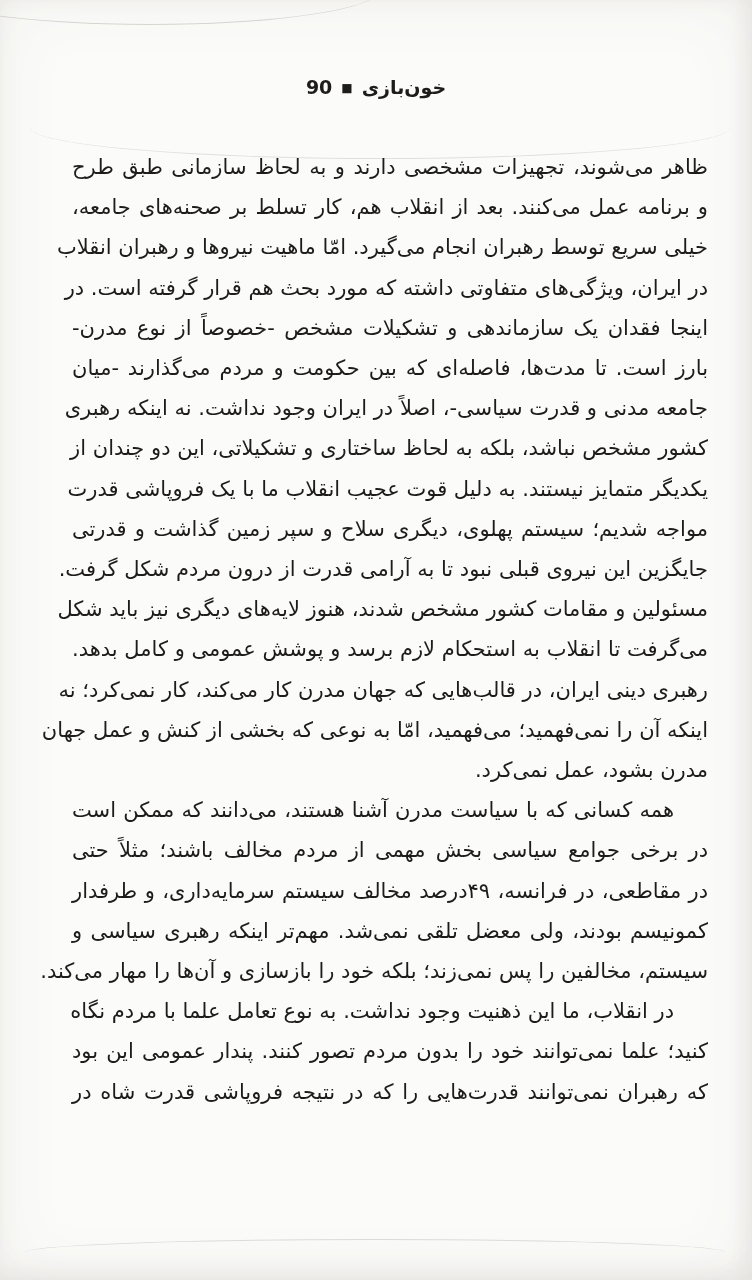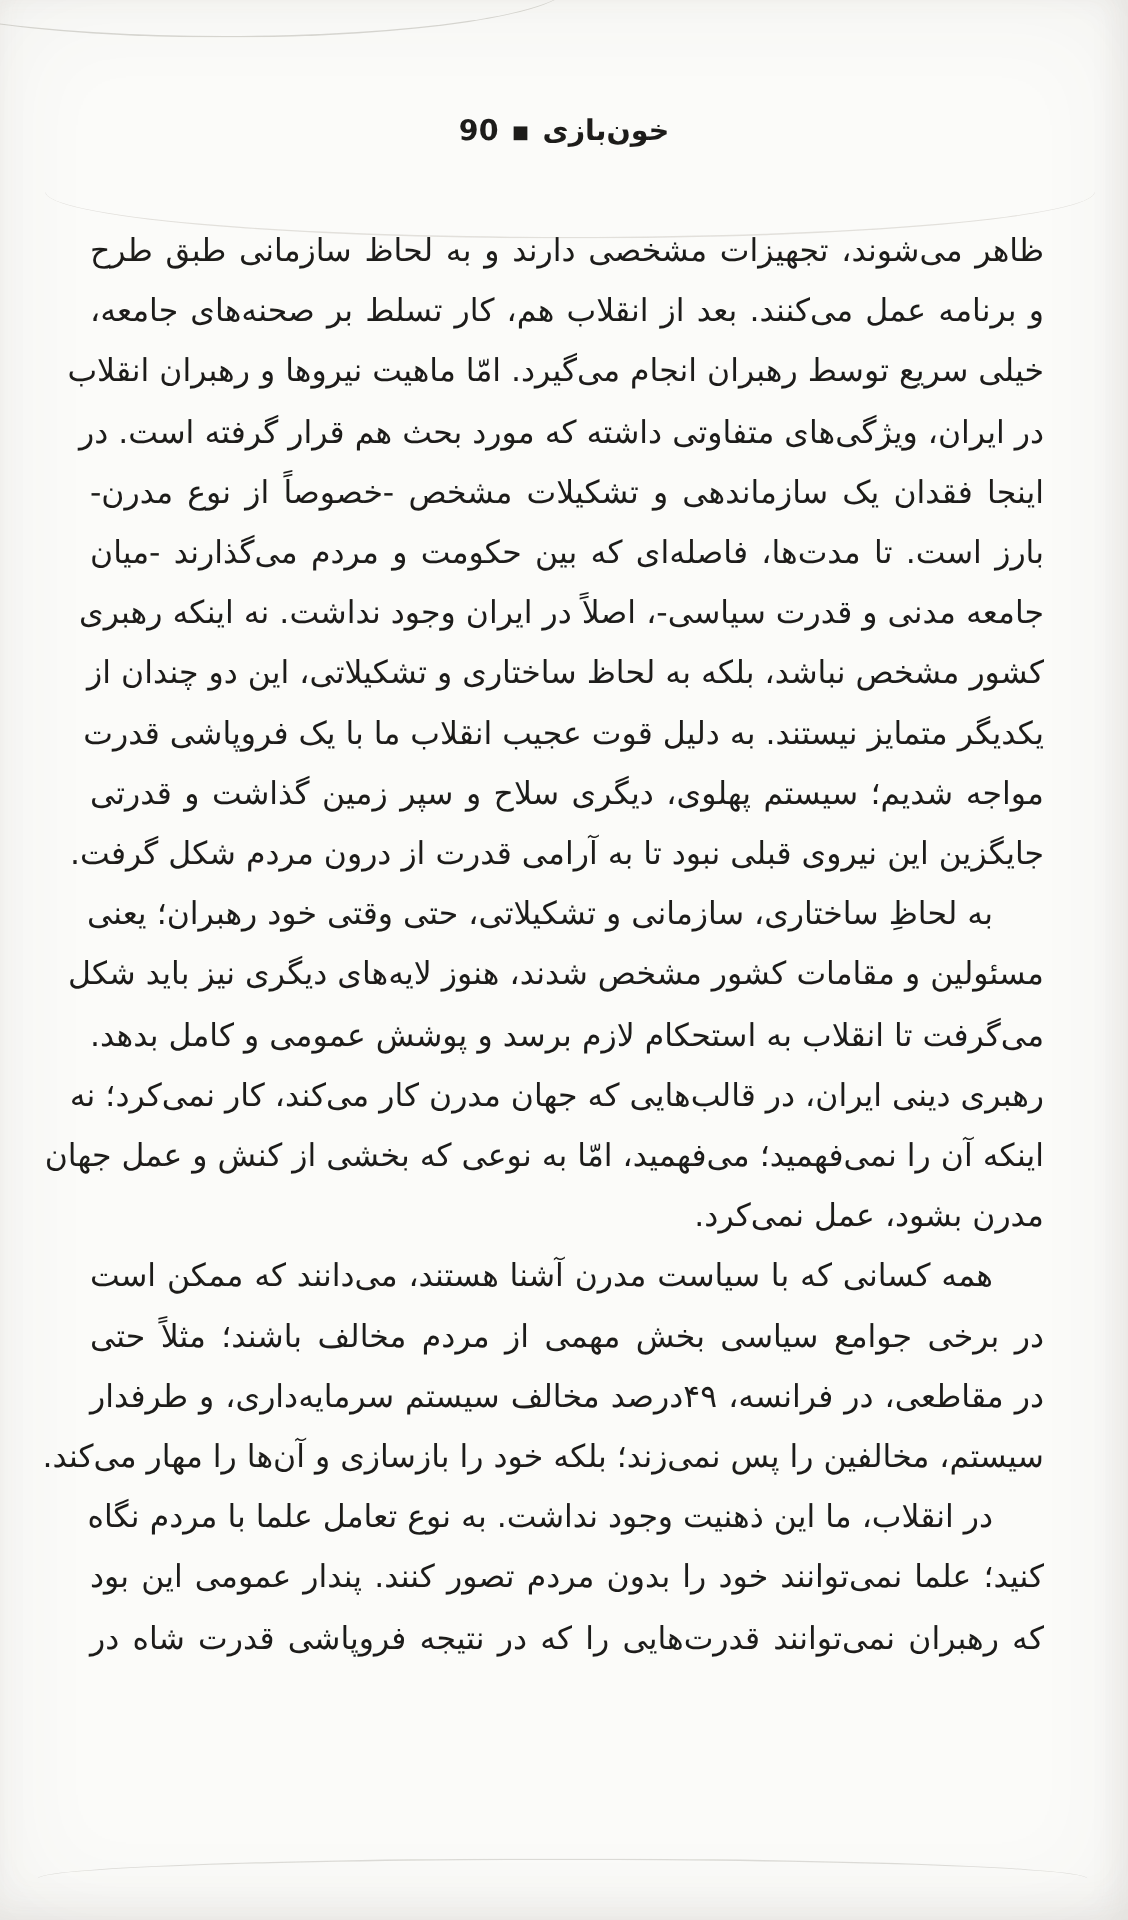--- a/index.html
+++ b/index.html
@@ -32,21 +32,21 @@
     border-top:1.5px solid rgba(150,145,135,.30);
     border-radius:50%;
   }
   .running-head{
     position:absolute;top:76px;right:0;left:0;
     display:flex;justify-content:center;align-items:center;gap:9px;
     font-size:19px;font-weight:bold;letter-spacing:0;
   }
   .rh-sep{font-size:12px;line-height:1;transform:translateY(1px);}
   .body-text{
-    position:absolute;top:147px;right:56px;width:636px;
+    position:absolute;top:147px;right:44px;width:636px;
   }
   .para{margin:0;}
   .line{
     font-size:21px;
     line-height:40.2px;
     white-space:nowrap;
     text-align:justify;
     text-align-last:justify;
   }
   .line.lastline{text-align:center;text-align-last:right;}
@@ -73,31 +73,31 @@
         <div class="line" dir="rtl">در ایران، ویژگی‌های متفاوتی داشته که مورد بحث هم قرار گرفته است. در</div>
         <div class="line" dir="rtl">اینجا فقدان یک سازماندهی و تشکیلات مشخص -خصوصاً از نوع مدرن-</div>
         <div class="line" dir="rtl">بارز است. تا مدت‌ها، فاصله‌ای که بین حکومت و مردم می‌گذارند -میان</div>
         <div class="line" dir="rtl">جامعه مدنی و قدرت سیاسی-، اصلاً در ایران وجود نداشت. نه اینکه رهبری</div>
         <div class="line" dir="rtl">کشور مشخص نباشد، بلکه به لحاظ ساختاری و تشکیلاتی، این دو چندان از</div>
         <div class="line" dir="rtl">یکدیگر متمایز نیستند. به دلیل قوت عجیب انقلاب ما با یک فروپاشی قدرت</div>
         <div class="line" dir="rtl">مواجه شدیم؛ سیستم پهلوی، دیگری سلاح و سپر زمین گذاشت و قدرتی</div>
         <div class="line lastline" dir="rtl">جایگزین این نیروی قبلی نبود تا به آرامی قدرت از درون مردم شکل گرفت.</div>
       </div>
       <div class="para">
-        <div class="line indent" dir="rtl">به لحاظِ ساختاری، سازمانی و تشکیلاتی، حتی وقتی خود رهبران؛ یعنی</div>
         <div class="line" dir="rtl">مسئولین و مقامات کشور مشخص شدند، هنوز لایه‌های دیگری نیز باید شکل</div>
         <div class="line" dir="rtl">می‌گرفت تا انقلاب به استحکام لازم برسد و پوشش عمومی و کامل بدهد.</div>
         <div class="line" dir="rtl">رهبری دینی ایران، در قالب‌هایی که جهان مدرن کار می‌کند، کار نمی‌کرد؛ نه</div>
         <div class="line" dir="rtl">اینکه آن را نمی‌فهمید؛ می‌فهمید، امّا به نوعی که بخشی از کنش و عمل جهان</div>
         <div class="line lastline" dir="rtl">مدرن بشود، عمل نمی‌کرد.</div>
       </div>
       <div class="para">
         <div class="line indent" dir="rtl">همه کسانی که با سیاست مدرن آشنا هستند، می‌دانند که ممکن است</div>
         <div class="line" dir="rtl">در برخی جوامع سیاسی بخش مهمی از مردم مخالف باشند؛ مثلاً حتی</div>
         <div class="line" dir="rtl">در مقاطعی، در فرانسه، ۴۹درصد مخالف سیستم سرمایه‌داری، و طرفدار</div>
+        <div class="line" dir="rtl">کمونیسم بودند، ولی معضل تلقی نمی‌شد. مهم‌تر اینکه رهبری سیاسی و</div>
         <div class="line lastline" dir="rtl">سیستم، مخالفین را پس نمی‌زند؛ بلکه خود را بازسازی و آن‌ها را مهار می‌کند.</div>
       </div>
       <div class="para">
         <div class="line indent" dir="rtl">در انقلاب، ما این ذهنیت وجود نداشت. به نوع تعامل علما با مردم نگاه</div>
         <div class="line" dir="rtl">کنید؛ علما نمی‌توانند خود را بدون مردم تصور کنند. پندار عمومی این بود</div>
         <div class="line" dir="rtl">که رهبران نمی‌توانند قدرت‌هایی را که در نتیجه فروپاشی قدرت شاه در</div>
       </div>
     </div>
 
   <div class="artifact artifact-bottom"></div>

